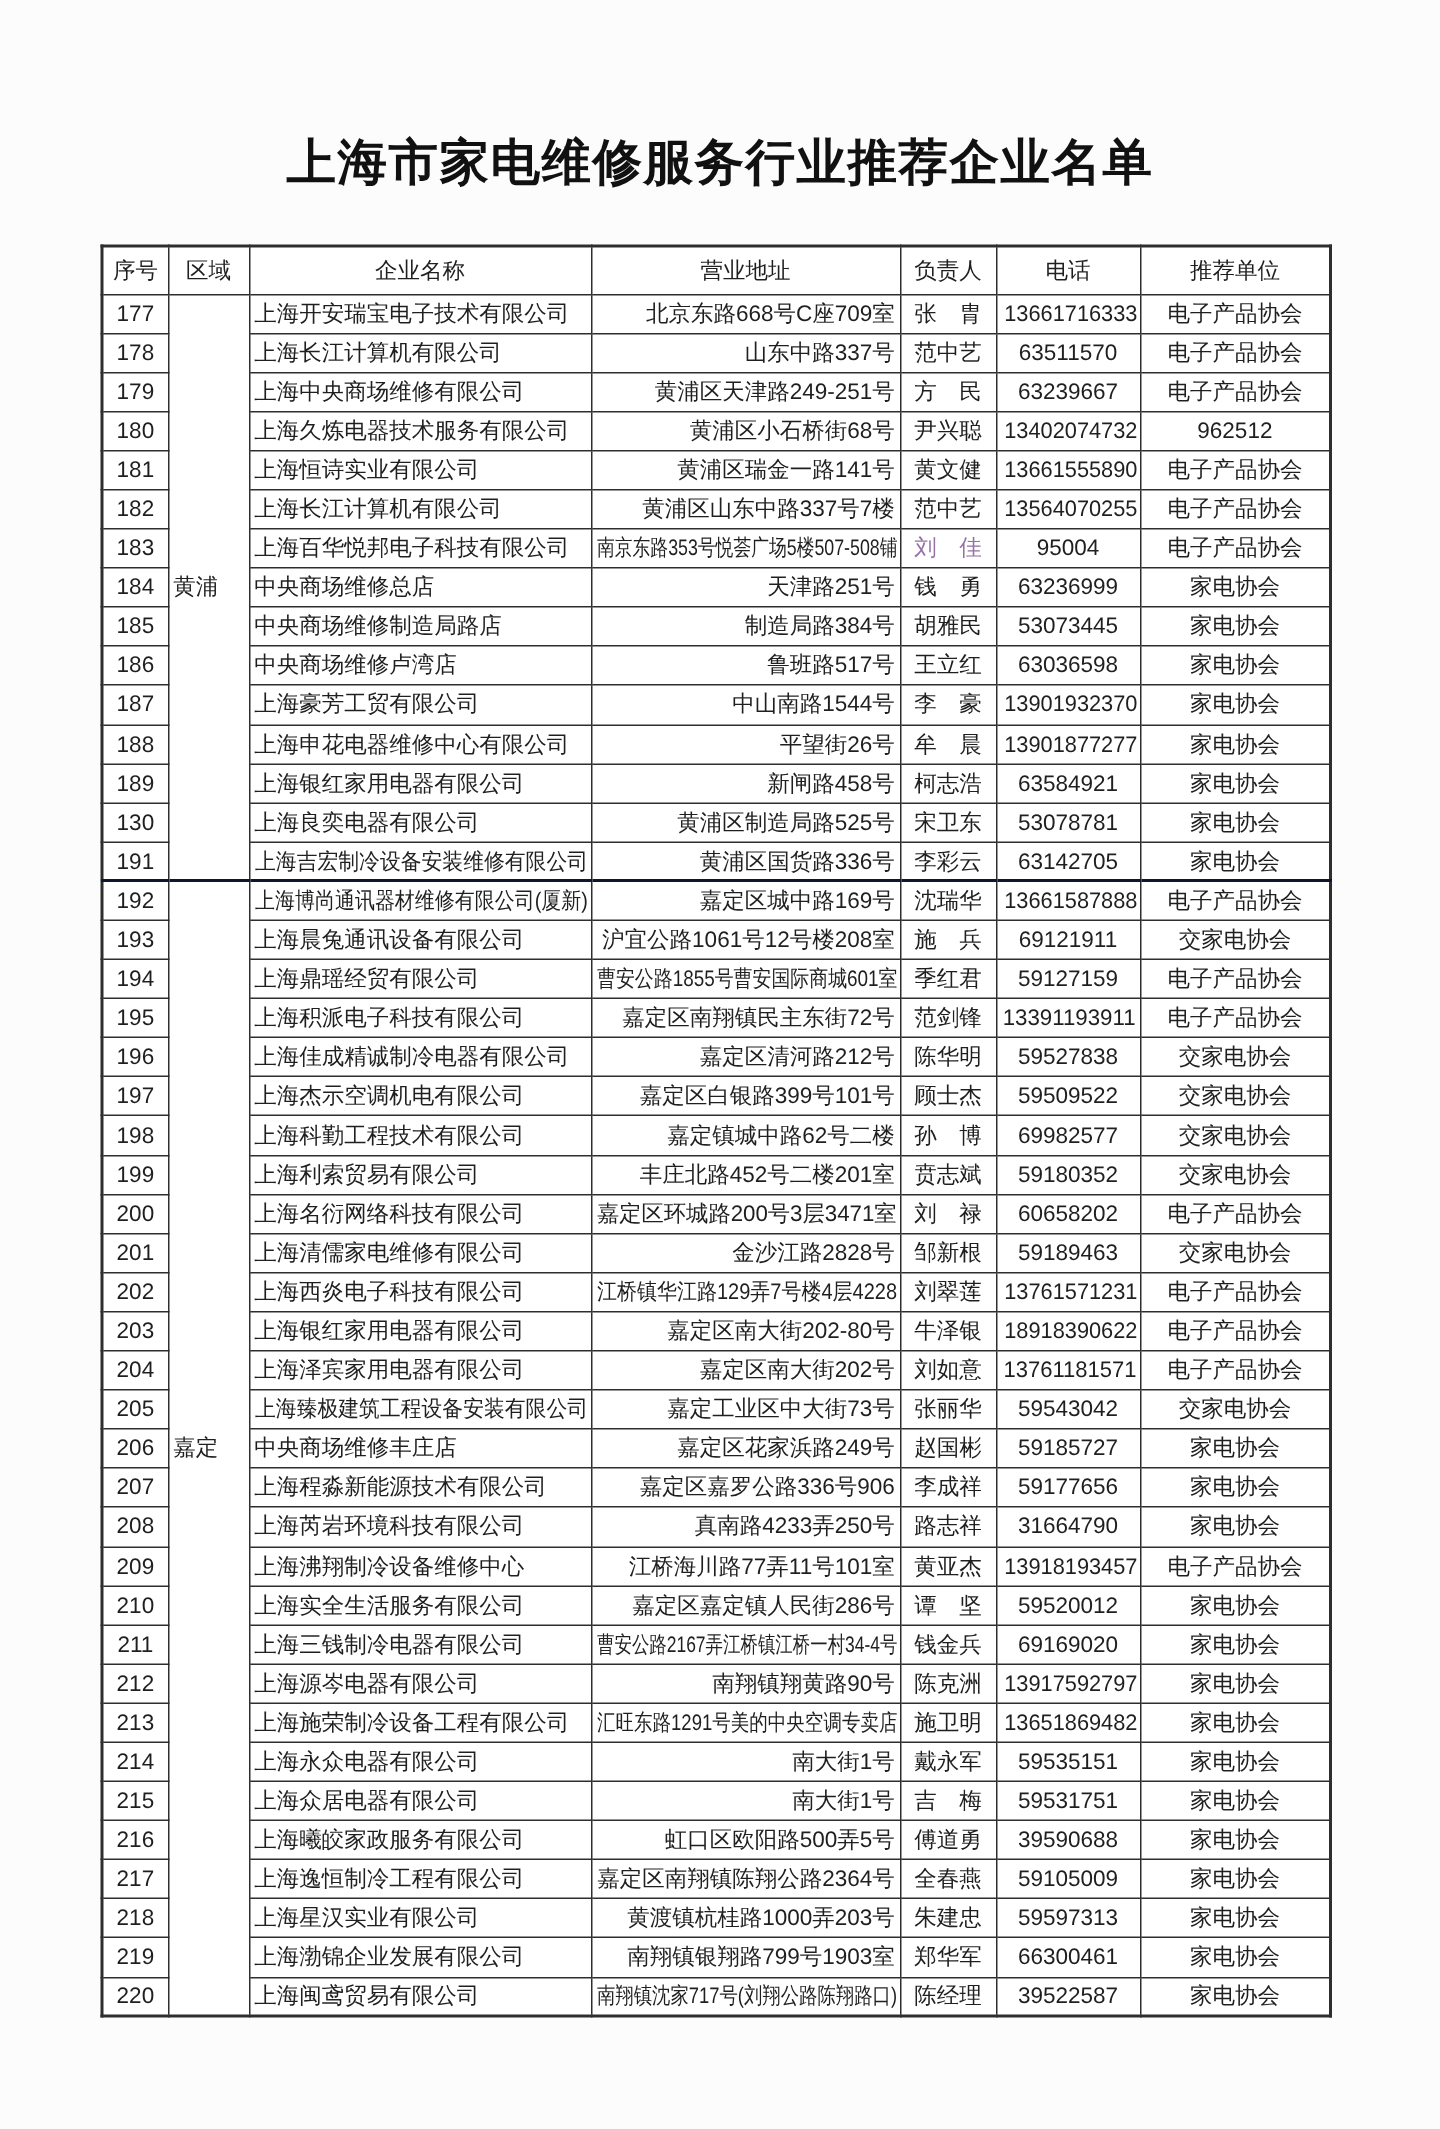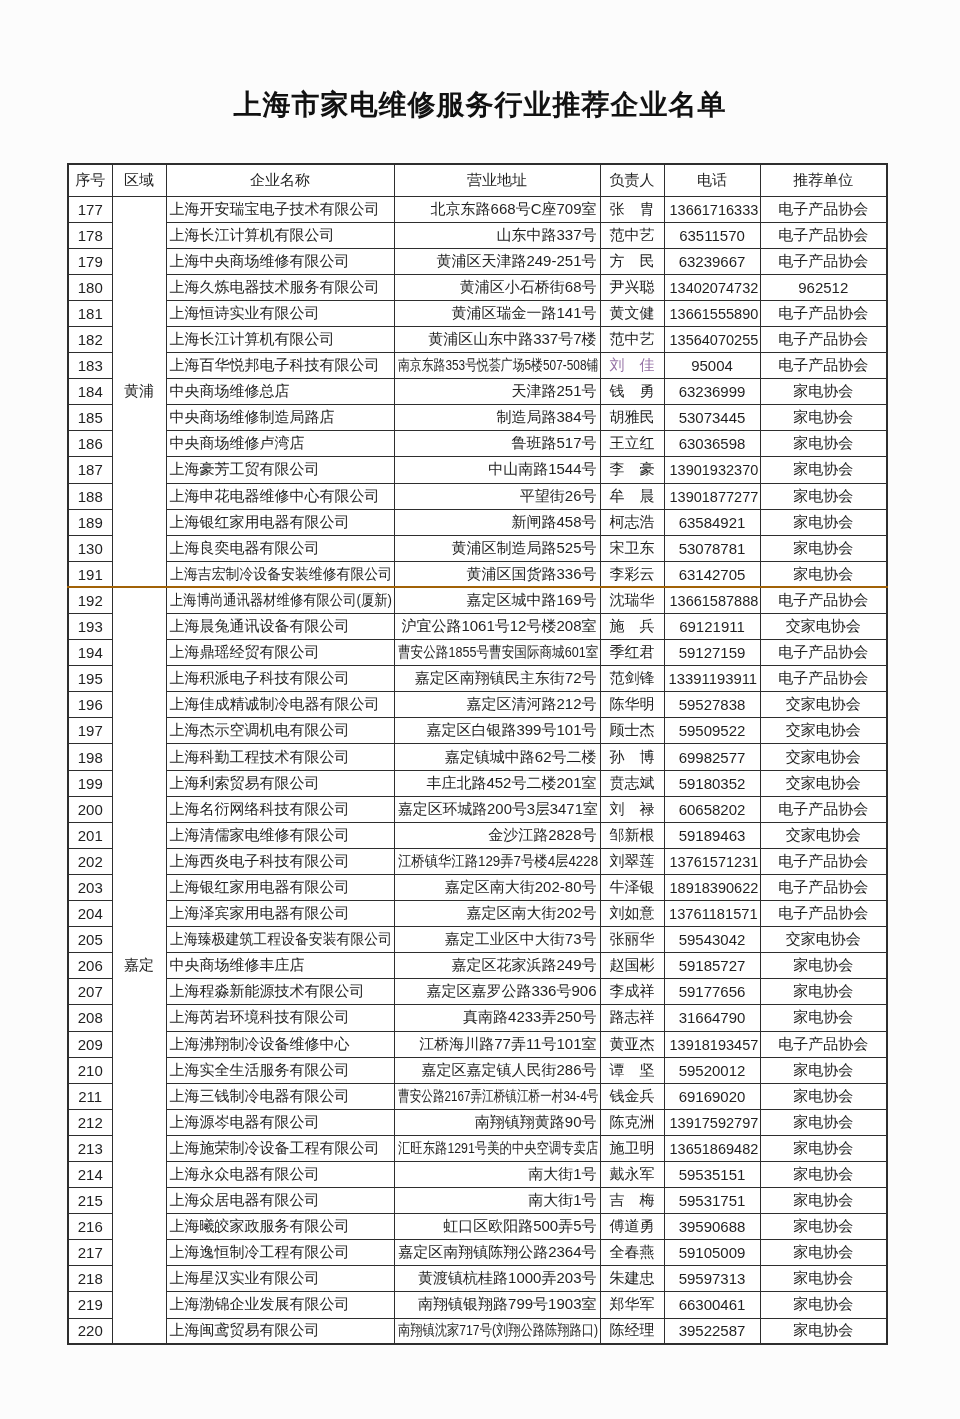--- a/index.html
+++ b/index.html
@@ -5,21 +5,21 @@
   html,body{margin:0;padding:0;}
   body{
     width:960px;height:1419px;position:relative;
     background:#fcfcfc;
     font-family:"Liberation Sans","DejaVu Sans",sans-serif;
     color:#1f1f1f;
     -webkit-font-smoothing:antialiased;
   }
   .page-title{
     position:absolute;top:86px;left:0;width:960px;
-    text-align:center;font-size:28px;font-weight:700;color:#111;
+    text-align:center;font-size:33px;font-weight:700;color:#111;
     letter-spacing:1px;white-space:nowrap;
   }
   .table-wrap{
     position:absolute;left:67px;top:163px;width:825px;
   }
   table.grid{
     width:736px;table-layout:fixed;border-collapse:collapse;
     background:#fff;
   }
   table.grid th,table.grid td{
@@ -36,27 +36,27 @@
   tbody tr{height:26.1px;}
   th{font-weight:400;font-size:16px;text-align:center;}
   .col-no{width:44px;}
   .col-region{width:54px;}
   .col-company{width:228px;}
   .col-address{width:206px;}
   .col-person{width:64px;}
   .col-phone{width:96px;}
   .col-recommender{width:127px;}
   td.cell-no{text-align:center;margin-left:15px;}
-  td.cell-region{text-align:center;font-size:16px;margin-top:38px;}
+  td.cell-region{text-align:left;font-size:16px;margin-top:38px;}
   td.cell-company{text-align:left;padding-left:4px;}
   td.cell-address{text-align:right;padding-left:4px;}
   td.cell-person{text-align:center;}
   td.cell-phone{text-align:center;padding:0 1px;}
   td.cell-recommender{text-align:center;}
-  tr.region-start td{border-top:2px solid #a16207;}
+  tr.region-start td{border-top:2px solid #0f172a;}
   .fit{display:inline-block;white-space:nowrap;transform-origin:left center;}
   td.cell-phone .fit,td.cell-no .fit,td.cell-person .fit,td.cell-recommender .fit{transform-origin:center center;}
 </style>
 </head>
 <body>
 
 <div class="page-title">上海市家电维修服务行业推荐企业名单</div>
 
 <div class="table-wrap">
   <table class="grid">

